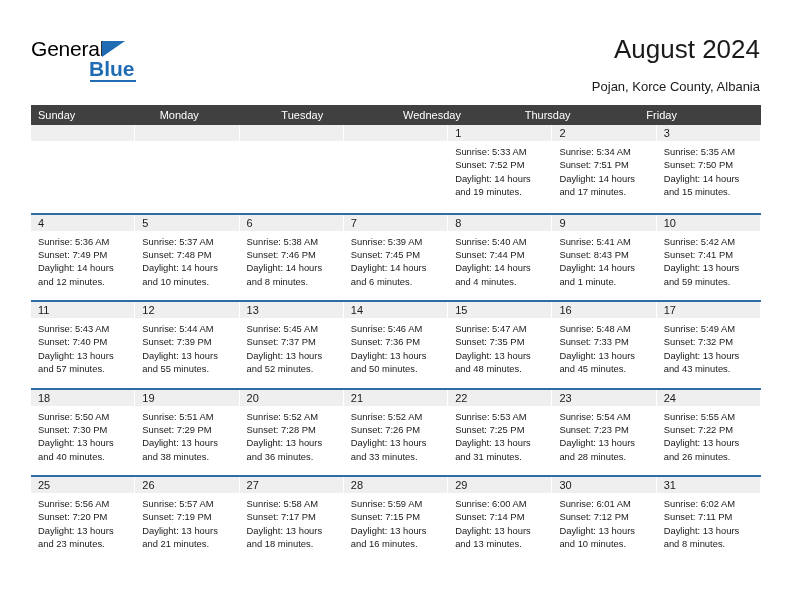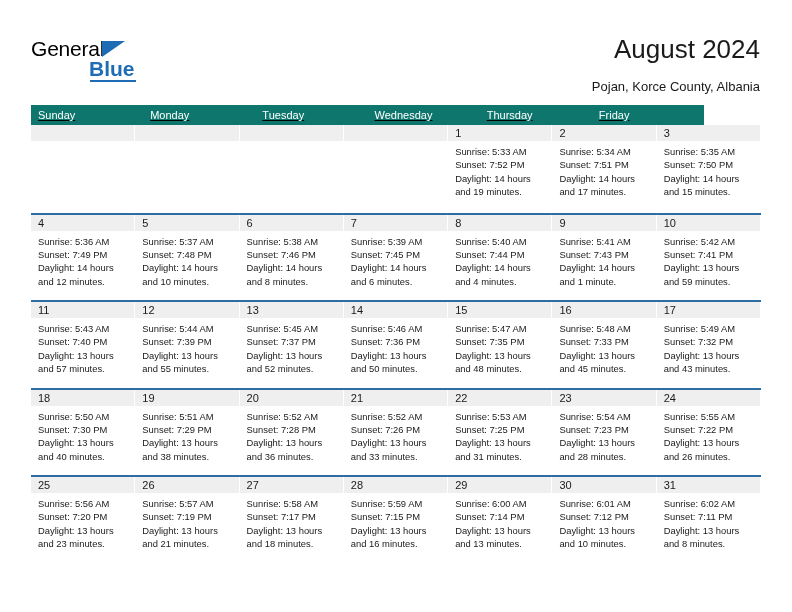--- a/index.html
+++ b/index.html
@@ -89,24 +89,23 @@
 
   
   .calendar {
     position: absolute;
     left: 31px;
     top: 105px;
     width: 730px;
   }
   .dow-row {
     display: flex;
-    width: 673px;
+    width: 730px;
     height: 20px;
-    background: #0f766e;
-    text-decoration: underline;
+    background: #404040;
   }
   .dow {
     flex: 1 1 0;
     color: #ffffff;
     font-size: 11px;
     line-height: 20px;
     padding-left: 7px;
     white-space: nowrap;
     overflow: hidden;
   }
@@ -252,21 +251,21 @@
               <div>Sunrise: 5:40 AM</div>
               <div>Sunset: 7:44 PM</div>
               <div>Daylight: 14 hours</div>
               <div>and 4 minutes.</div>
             </div>
           </div>
           <div class="cell">
             <div class="daynum-band">9</div>
             <div class="body">
               <div>Sunrise: 5:41 AM</div>
-              <div>Sunset: 7:43 PM</div>
+              <div>Sunset: 8:43 PM</div>
               <div>Daylight: 14 hours</div>
               <div>and 1 minute.</div>
             </div>
           </div>
           <div class="cell">
             <div class="daynum-band">10</div>
             <div class="body">
               <div>Sunrise: 5:42 AM</div>
               <div>Sunset: 7:41 PM</div>
               <div>Daylight: 13 hours</div>

